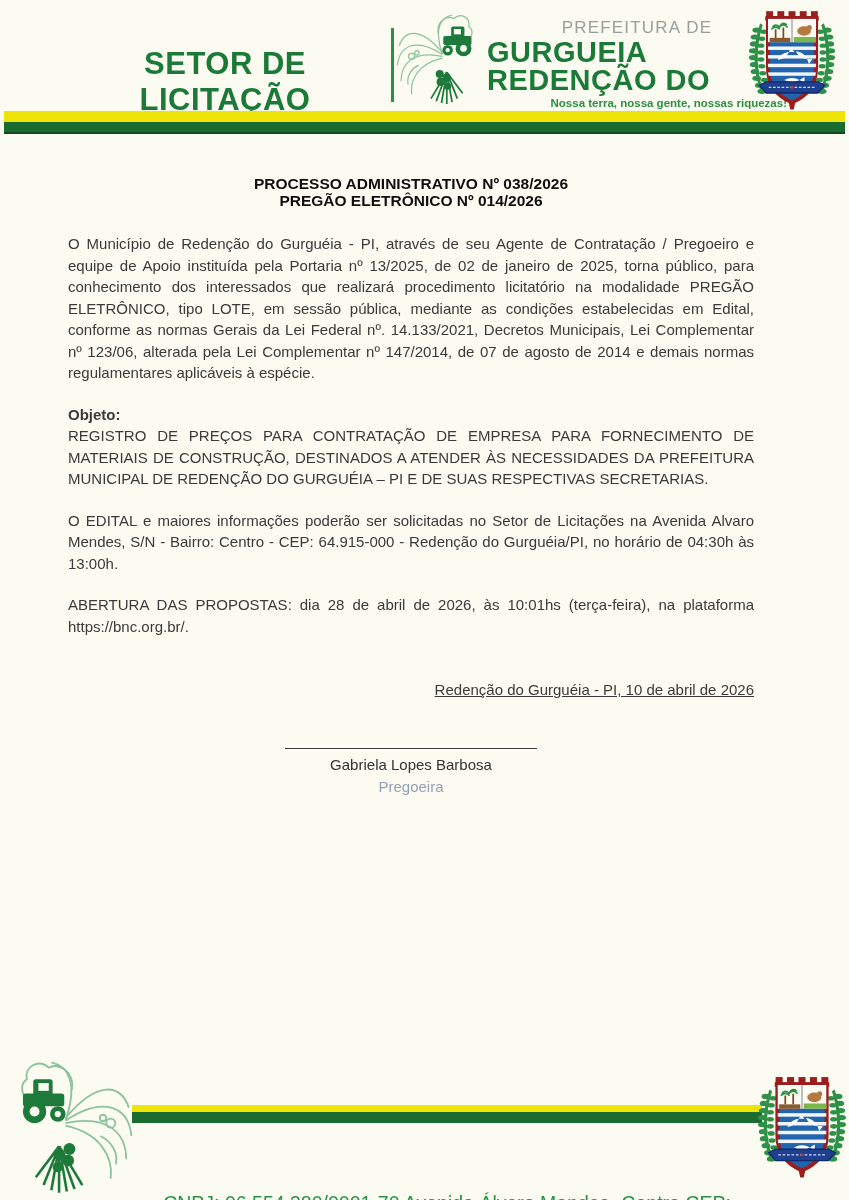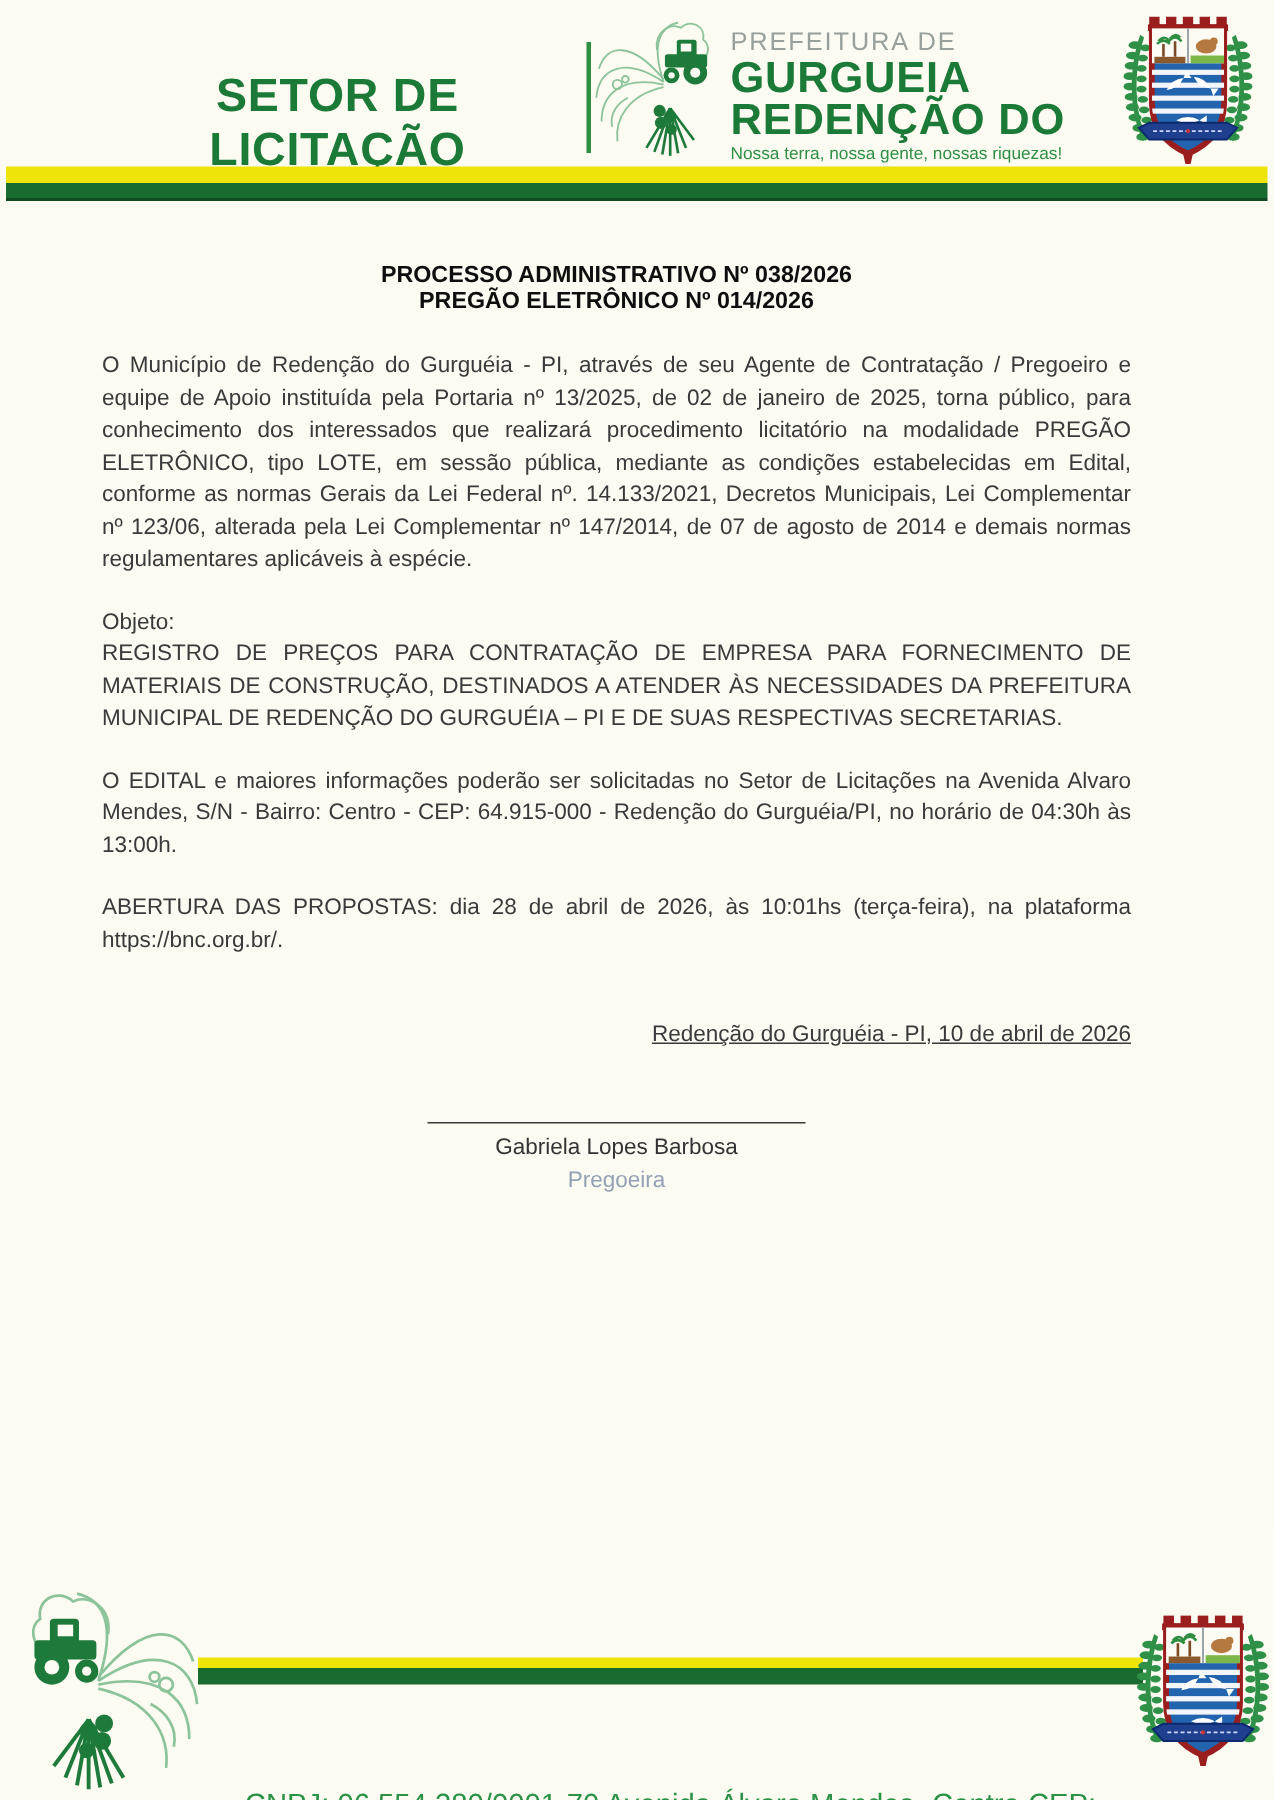--- a/index.html
+++ b/index.html
@@ -5,35 +5,35 @@
   * { margin:0; padding:0; box-sizing:border-box; }
   body { font-family:"Liberation Sans", sans-serif; background:#ffffff; }
   .page { position:relative; width:849px; height:1200px; background:#fbfbf1; overflow:hidden; }
 
   
   .sector-title { position:absolute; left:58px; top:46px; width:334px; text-align:center;
                   font-size:31px; font-weight:bold; color:#1c7a38; letter-spacing:.5px; }
   .header-divider { position:absolute; left:391px; top:28px; width:3px; height:74px; background:#2d8f43; }
   .logo-art { position:absolute; left:394px; top:10px; width:88px; height:98px; }
   .logo-text { position:absolute; left:487px; top:18px; width:300px; }
-  .logo-pre { font-size:17px; color:#97a09b; letter-spacing:1.2px; }
+  .logo-pre { font-size:17px; color:#97a09b; letter-spacing:1.2px;text-align:center; }
   .logo-name { font-size:29px; font-weight:bold; color:#1c7a38; line-height:28px; letter-spacing:.5px; }
-  .logo-slogan { font-size:11.5px; font-weight:normal; color:#2d8f43; margin-top:3px; }
+  .logo-slogan { font-size:11.5px; font-weight:bold; color:#2d8f43; margin-top:3px;text-align:right; }
   .crest-top { position:absolute; left:744px; top:6px; width:96px; height:112px; }
 
   .bar-top { position:absolute; left:4px; top:111px; width:841px; }
   .bar-top .y { height:11px; background:#eee408; }
   .bar-top .g { height:10px; background:#1a6b2f; }
   .bar-top .d { height:2px;  background:#114a20; }
 
   
   .doc { position:absolute; left:68px; top:176px; width:686px; color:#3a3a3a; font-size:15px; }
   .title-block { text-align:center; font-weight:bold; color:#0e0e0e; font-size:15.5px; line-height:16.5px; }
   .para { text-align:justify; line-height:21.5px; margin-top:20px; }
-  .object-label { margin-top:20px; line-height:21.5px; }
+  .object-label { margin-top:20px; line-height:21.5px;font-weight:bold; }
   .object-text { text-align:justify; line-height:21.5px; }
   .date-line { text-align:right; margin-top:44px;text-decoration:underline; }
   .sig { margin-top:50px; text-align:center; }
   .sig-line { width:252px; margin:0 auto; border-top:1.5px solid #3a3a3a; height:1px; }
   .sig-name { margin-top:7px; color:#333; }
   .sig-role { margin-top:5px; color:#94a0b4; }
 
   
   .footer-art { position:absolute; left:6px; top:1056px; width:132px; height:142px; transform:scaleX(-1); }
   .footer-bar { position:absolute; left:132px; top:1105px; width:630px; }

